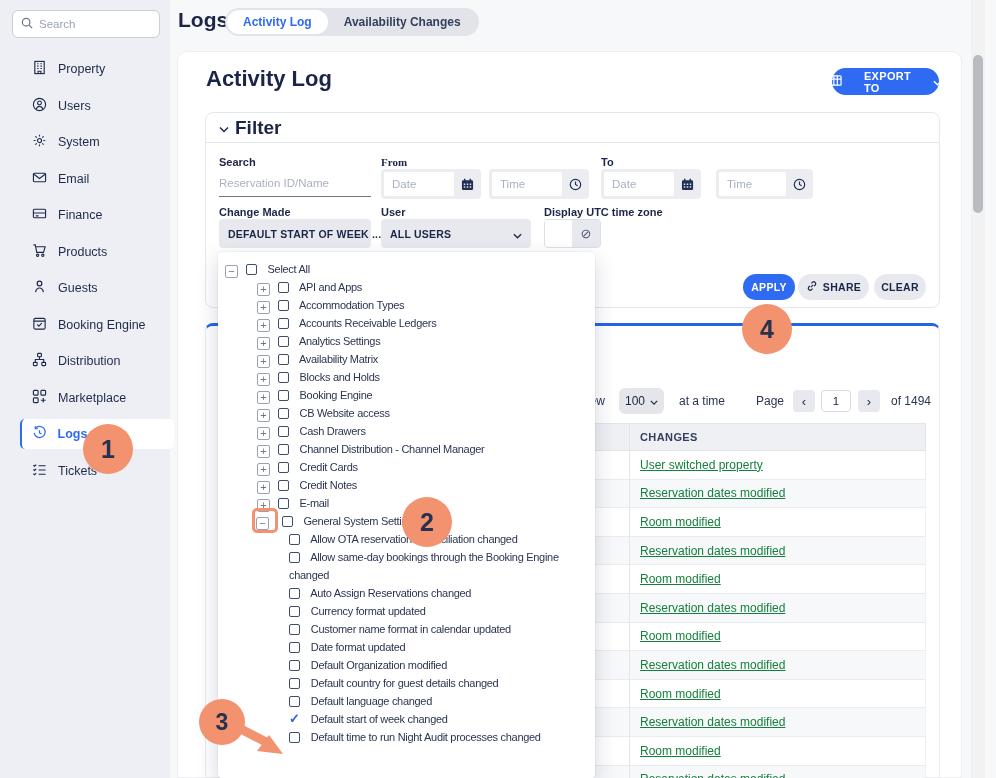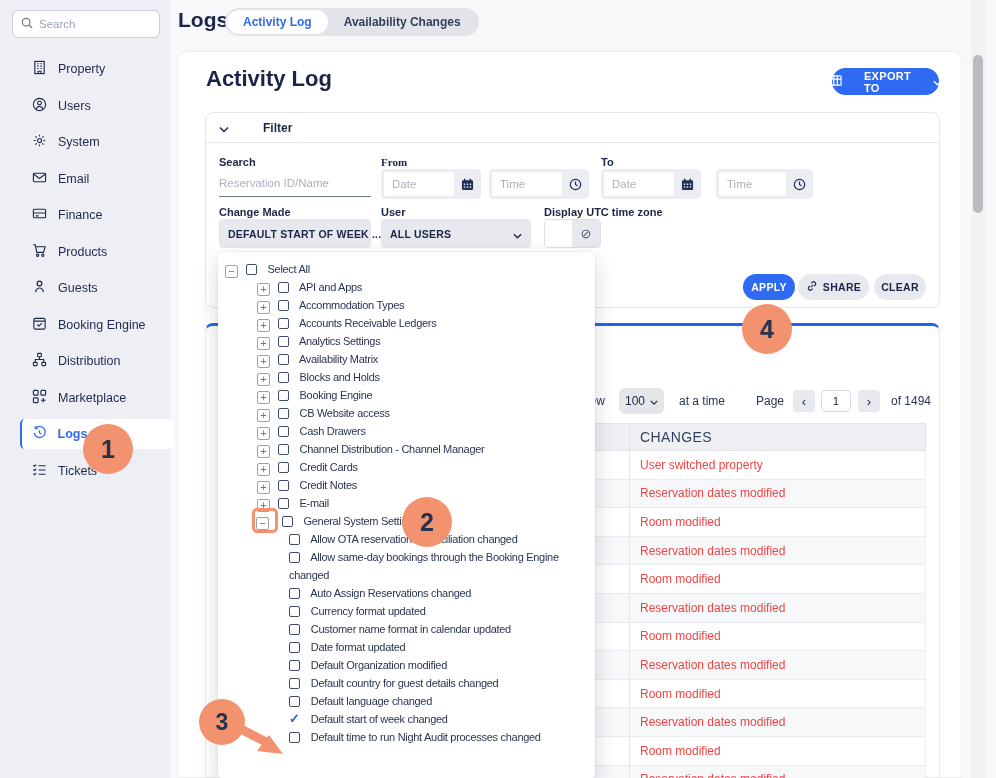--- a/index.html
+++ b/index.html
@@ -31,21 +31,21 @@
     border-radius:10px 10px 0 0; border:1px solid #eceef2; z-index:1; }
   .page-title { position:absolute; left:206px; top:66px; font-size:22px; font-weight:700; color:#1b2547; z-index:2; }
   .export-btn { position:absolute; left:832px; top:68px; width:107px; height:27px; background:#2e6bf2; color:#fff;
     border-radius:14px; display:flex; align-items:center; justify-content:center; gap:22px; font-size:11px;
     font-weight:700; letter-spacing:.3px; cursor:pointer; z-index:2; }
 
   
   .filter-card { position:absolute; left:205px; top:112px; width:735px; height:196px; background:#fff;
     border:1px solid #e4e7ec; border-radius:8px; z-index:2; }
   .filter-head { height:30px; border-bottom:1px solid #e4e7ec; display:flex; align-items:center; gap:6px; padding:0 13px; }
-  .filter-head .ftitle { font-size:12px; font-weight:700; color:#1b2547;margin-left:28px; }
+  .filter-head .ftitle { font-size:19px; font-weight:700; color:#1b2547; }
   .flabel { position:absolute; font-size:11px; font-weight:700; color:#1b2547; }
   .search-ul { position:absolute; left:13px; top:56px; width:152px; height:28px; border-bottom:1px solid #6b7689; }
   .search-ul input { border:none; outline:none; width:100%; height:100%; font-size:11.5px; color:#2b3552; font-family:inherit; background:transparent; }
   .search-ul input::placeholder { color:#a9b0bf; }
   .field { position:absolute; height:30px; background:#ebedf1; border-radius:4px; display:flex; align-items:center; }
   .field input { margin:3px 0 3px 3px; background:#fff; border:none; outline:none; flex:1; min-width:0; height:24px;
     padding:0 8px; font-size:11.5px; color:#2b3552; font-family:inherit; border-radius:2px; }
   .field input::placeholder { color:#a9b0bf; }
   .ficon { width:27px; display:flex; align-items:center; justify-content:center; flex:0 0 27px; }
   .dd { position:absolute; height:29px; background:#e7e9ee; border-radius:4px; display:flex; align-items:center;
@@ -68,25 +68,25 @@
   .pgrow .txt { position:absolute; top:6px; }
   .size-dd { position:absolute; left:413px; top:0; width:45px; height:26px; background:#e4e6ea; border-radius:6px;
     display:flex; align-items:center; justify-content:center; gap:5px; font-size:12px; color:#1b2547; cursor:pointer; }
   .pg-btn { position:absolute; top:2px; width:22px; height:22px; background:#e7e9ee; border-radius:4px;
     display:flex; align-items:center; justify-content:center; font-size:13px; color:#1b2547; cursor:pointer; }
   .pg-input { position:absolute; left:615px; top:2px; width:30px; height:22px; border:1px solid #d7dade;
     border-radius:4px; text-align:center; font-size:11.5px; color:#1b2547; outline:none; font-family:inherit; }
   .tbl { position:absolute; left:14px; top:97px; width:706px; }
   .thead { display:flex; height:28px; background:#eef0f3; border:1px solid #e3e5e9; align-items:center; }
   .thead .h1 { width:409px; border-right:1px solid #e3e5e9; height:100%; }
-  .thead .h2 { flex:1; padding-left:10px; font-size:14px; font-weight:400; letter-spacing:.4px; color:#333f5c; }
+  .thead .h2 { flex:1; padding-left:10px; font-size:11px; font-weight:700; letter-spacing:.4px; color:#333f5c; }
   .trow { display:flex; height:28.6px; border-bottom:1px solid #e9ebee; border-left:1px solid #eef0f3; border-right:1px solid #eef0f3; align-items:center; background:#fff; }
   .trow:nth-child(even) { background:#f7f8fa; }
   .trow .c1 { width:409px; border-right:1px solid #e3e5e9; height:100%; }
-  .trow .c2 { flex:1; padding-left:10px; font-size:12px; color:#ef4444; }
+  .trow .c2 { flex:1; padding-left:10px; font-size:12px; color:#15803d;text-decoration:underline; }
 
   
   .tree-pop { position:absolute; left:218px; top:252px; width:377px; height:526px; background:#fff;
     border-radius:4px; box-shadow:0 8px 22px rgba(25,35,70,.18), 0 0 0 1px rgba(25,35,70,.04);
     z-index:40; padding-top:8px; overflow:hidden; }
   .trow-sel, .tgroup, .tchild { line-height:18px; font-size:11px; letter-spacing:-0.3px; color:#2b3552; cursor:pointer; }
   .trow-sel { padding-left:7px; }
   .tgroup { padding-left:39px; }
   .tchild { padding-left:71px; padding-right:31px; }
   .exp { display:inline-block; width:13px; height:13px; border:1px solid #9aa2ae; border-radius:2px;

